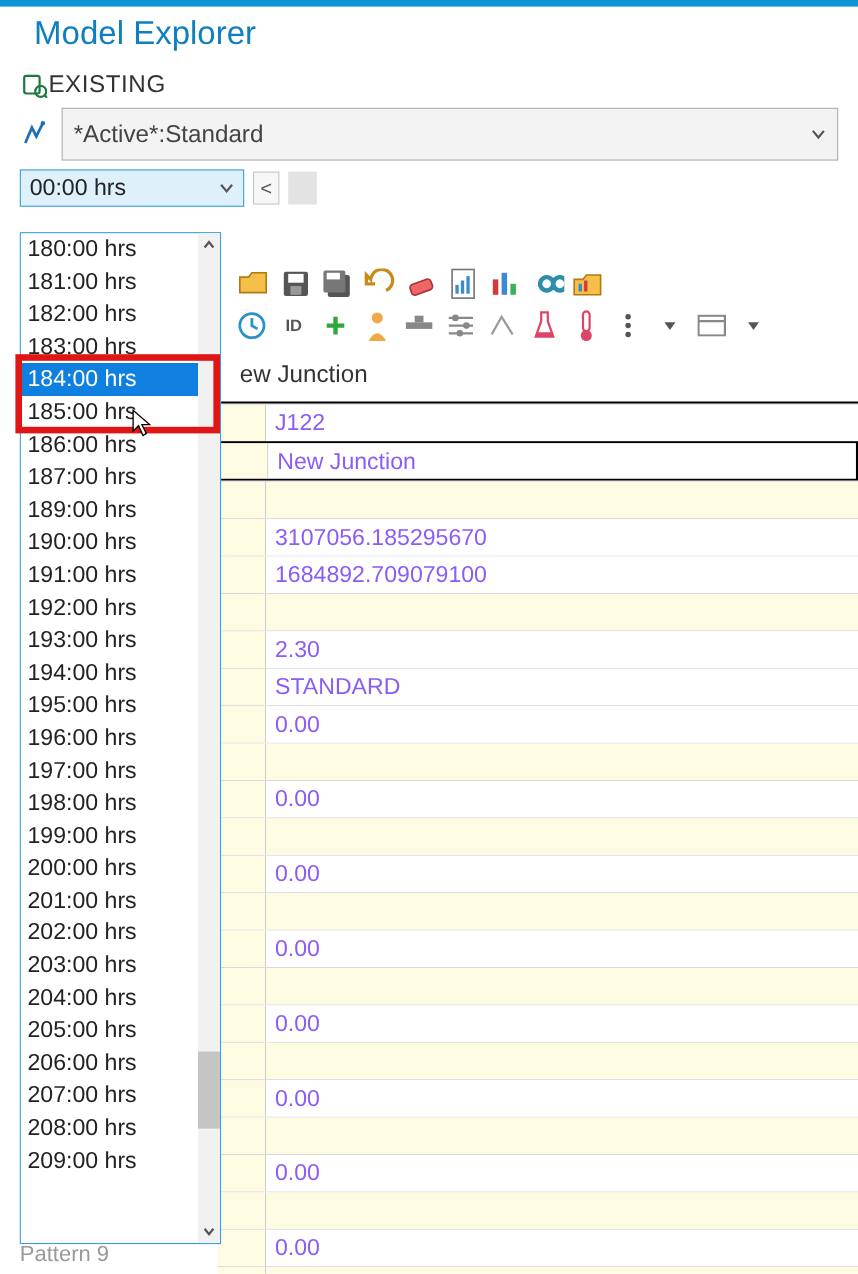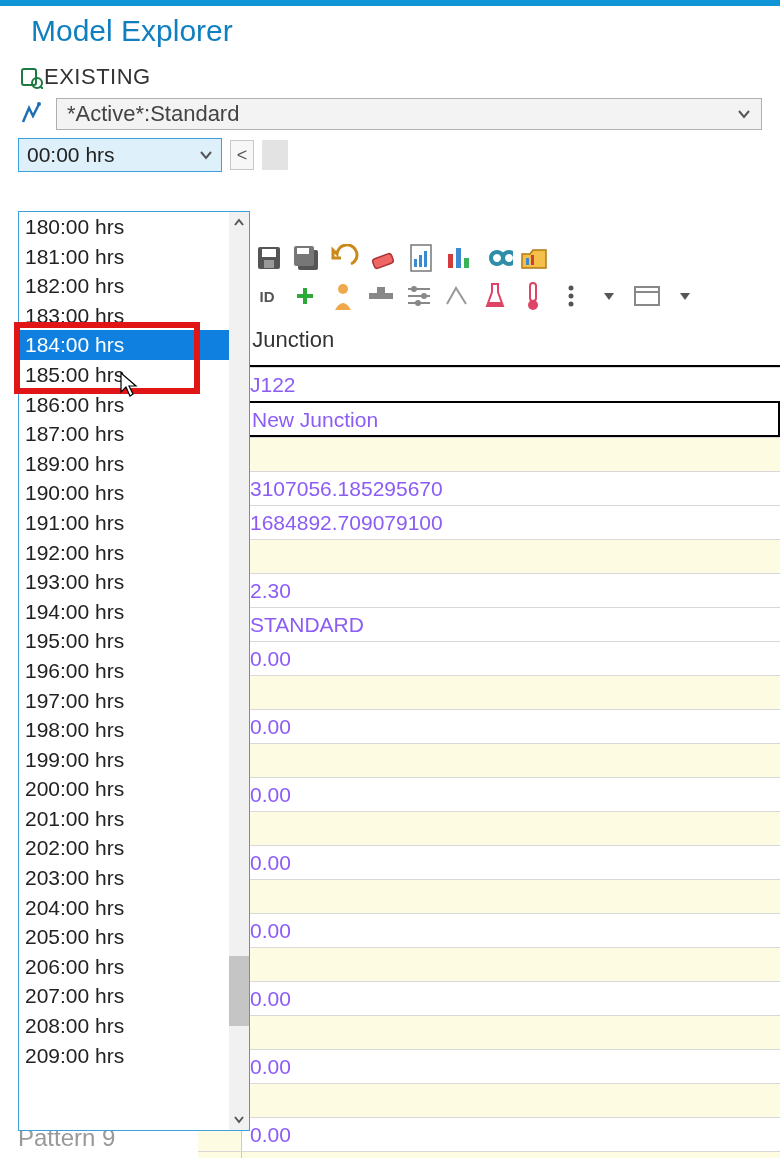--- a/index.html
+++ b/index.html
@@ -26,21 +26,21 @@
   .row2 { padding: 2px 18px 6px 18px; gap: 12px; }
   .icon-slot {
     width: 26px; height: 26px; display: flex; align-items: center; justify-content: center;
     color: #166e3a;
   }
   .scenario-label { font-size: 22px; color: #333; letter-spacing: 0.5px; }
   .active-combo {
     flex: 1;
     border: 1px solid #b0b0b0;
     background: #f3f3f3;
-    height: 32px;
+    height: 48px;
     display: flex; align-items: center; justify-content: space-between;
     padding: 0 10px;
     font-size: 22px;
     color: #444;
   }
   .chev { color: #666; }
 
   .row3 { padding: 2px 18px 0 18px; gap: 8px; align-items:flex-start; }
   .time-combo {
     width: 204px; height: 34px;
@@ -64,21 +64,21 @@
     width: 26px; height: 30px;
     background:#e3e3e3;
     margin-top:2px;
   }
 
   
   .dropdown {
     position: absolute;
     left: 18px;
     top: 211px;
-    width: 232px;
+    width: 183px;
     height: 920px;
     border: 1px solid #3ca0dd;
     background: #fff;
     z-index: 50;
     display:flex;
   }
   .dd-items {
     flex:1;
     overflow:hidden;
   }
@@ -506,13 +506,13 @@
         <div class="prop-val">0.00</div>
       </div>
     <div class="prop-row category last">
         <div class="prop-left"></div>
         <div class="prop-val"></div>
       </div>
 
   </div>
 </div>
 
-<div style="position:absolute;left:18px;bottom:6px;font-size:24px;color:#999;margin-top:28px;">Pattern 9</div>
+<div style="position:absolute;left:18px;bottom:6px;font-size:20px;color:#999;margin-top:28px;">Pattern 9</div>
 
 </body></html>

